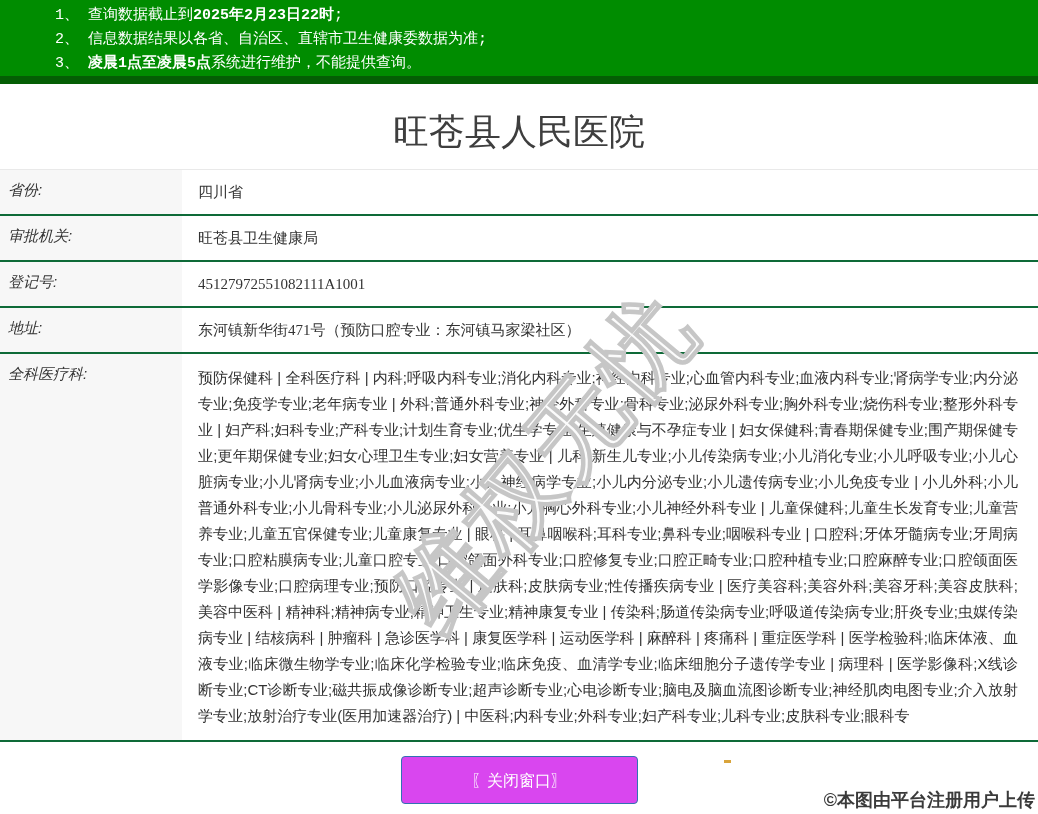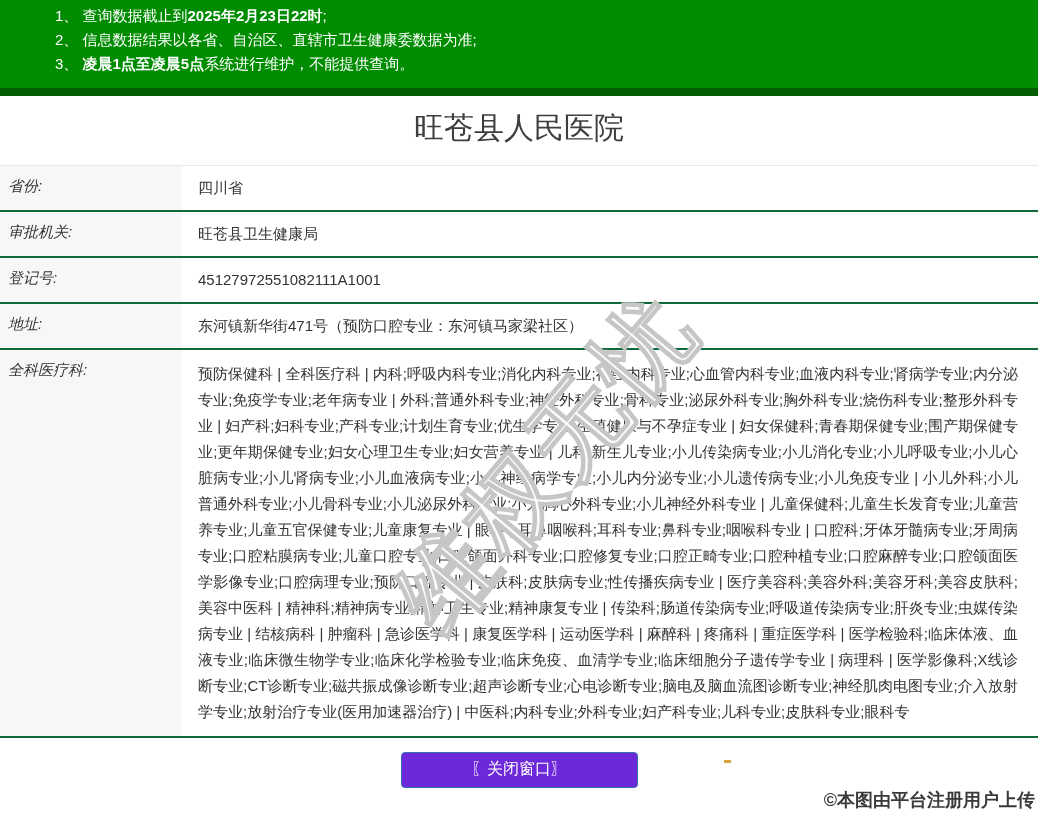--- a/index.html
+++ b/index.html
@@ -1,45 +1,45 @@
 <!DOCTYPE html>
 <html><head>
 <meta charset="utf-8">
 <style>
   html,body{margin:0;padding:0;}
   body{font-family:"Liberation Sans","DejaVu Sans",sans-serif;background:#ffffff;}
   .page{position:relative;width:1038px;height:814px;background:#ffffff;overflow:hidden;}
 
   
-  .notice{background:#008c00;color:#ffffff;padding:4px 10px 12px 55px;font-size:15px;}
+  .notice{background:#008c00;color:#ffffff;padding:4px 10px 0 55px;font-size:15px;font-family:Liberation Mono, monospace;}
   .notice-line{height:24px;line-height:24px;white-space:nowrap;}
   .notice-line b{font-weight:bold;}
   .notice-strip{height:8px;background:#045e04;}
 
   
-  .title{margin:14px 0 19px 0;text-align:center;font-size:30px;line-height:36px;
+  .title{margin:30px 0 19px 0;text-align:center;font-size:36px;line-height:36px;
          font-weight:400;color:#3e3e3e;}
 
   
   table.info{width:1038px;border-collapse:collapse;table-layout:fixed;
              border-top:1px solid #e9e9e9;}
   table.info col.c1{width:182px;}
   table.info tr{border-bottom:2px solid #0e6a38;}
   td.lbl{background:#f7f7f7;color:#333333;font-size:15px;vertical-align:top;
          padding:11px 6px 11px 8px;font-style:italic;}
   td.val{color:#333333;font-size:15px;vertical-align:top;padding:11px 20px 11px 16px;}
-  .val-inner{line-height:22px;}
+  .val-inner{line-height:22px;font-family:Liberation Serif, serif;}
   .subjects{line-height:26px;max-height:390px;overflow:hidden;text-align:justify;}
 
   
   .btn-row{margin-top:14px;text-align:center;}
-  .close-btn{display:inline-block;width:237px;height:36px;line-height:33px;
-             background:#6d28d9;border:1px solid #3272b2;border-radius:4px;
+  .close-btn{display:inline-block;width:237px;height:48px;line-height:33px;
+             background:#d946ef;border:1px solid #3272b2;border-radius:4px;
              color:#ffffff;font-size:16px;text-align:center;cursor:pointer;
-             font-family:Liberation Mono, monospace;padding:0;}
+             font-family:Liberation Sans, sans-serif;padding:0;}
   .attribution{position:absolute;right:3px;bottom:2px;font-size:18px;font-weight:bold;
                color:#3a3a3a;text-shadow:1px 1px 0 #ffffff,-1px -1px 0 #ffffff;}
 
   
   .watermark{position:absolute;left:318px;top:400px;width:460px;text-align:center;
              transform:rotate(-50deg);font-size:95px;letter-spacing:6px;
              color:rgba(255,255,255,0.92);-webkit-text-stroke:1.5px #c6c6c6;
              text-shadow:0 0 1px #cccccc;pointer-events:none;z-index:4;
              font-weight:bold;white-space:nowrap;}
 

